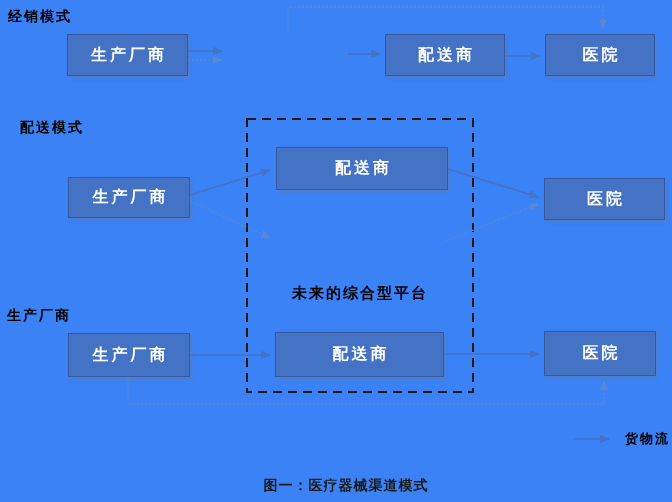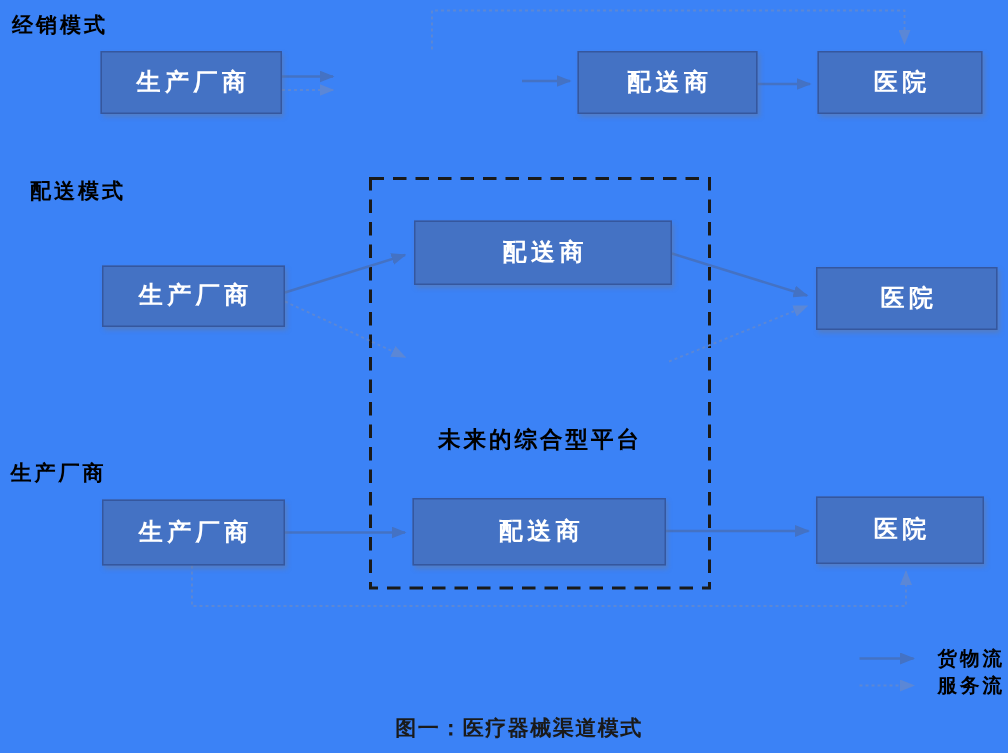--- a/index.html
+++ b/index.html
@@ -92,28 +92,17 @@
       <svg width="48" height="12" viewBox="0 0 48 12">
         <defs>
           <marker id="lg-solid" markerUnits="userSpaceOnUse" markerWidth="10" markerHeight="8" refX="9" refY="4" orient="auto">
             <path d="M0,0 L10,4 L0,8 Z" fill="#4472C4"></path>
           </marker>
         </defs>
         <line x1="2" y1="6" x2="38" y2="6" stroke="#4472C4" stroke-width="1.6" marker-end="url(#lg-solid)"></line>
       </svg>
       <span class="legend-label">货物流</span>
     </div>
-    <div class="legend-row">
-      <svg width="48" height="12" viewBox="0 0 48 12">
-        <defs>
-          <marker id="lg-dotted" markerUnits="userSpaceOnUse" markerWidth="10" markerHeight="8" refX="9" refY="4" orient="auto">
-            <path d="M0,0 L10,4 L0,8 Z" fill="#5B87D6"></path>
-          </marker>
-        </defs>
-        <line x1="2" y1="6" x2="38" y2="6" stroke="#5B87D6" stroke-width="1.3" stroke-dasharray="2,2" marker-end="url(#lg-dotted)"></line>
-      </svg>
-      <span class="legend-label">服务流</span>
-    </div>
   </div>
 
   <div class="caption">图一：医疗器械渠道模式</div>
 
 </div>
 
 </body></html>

